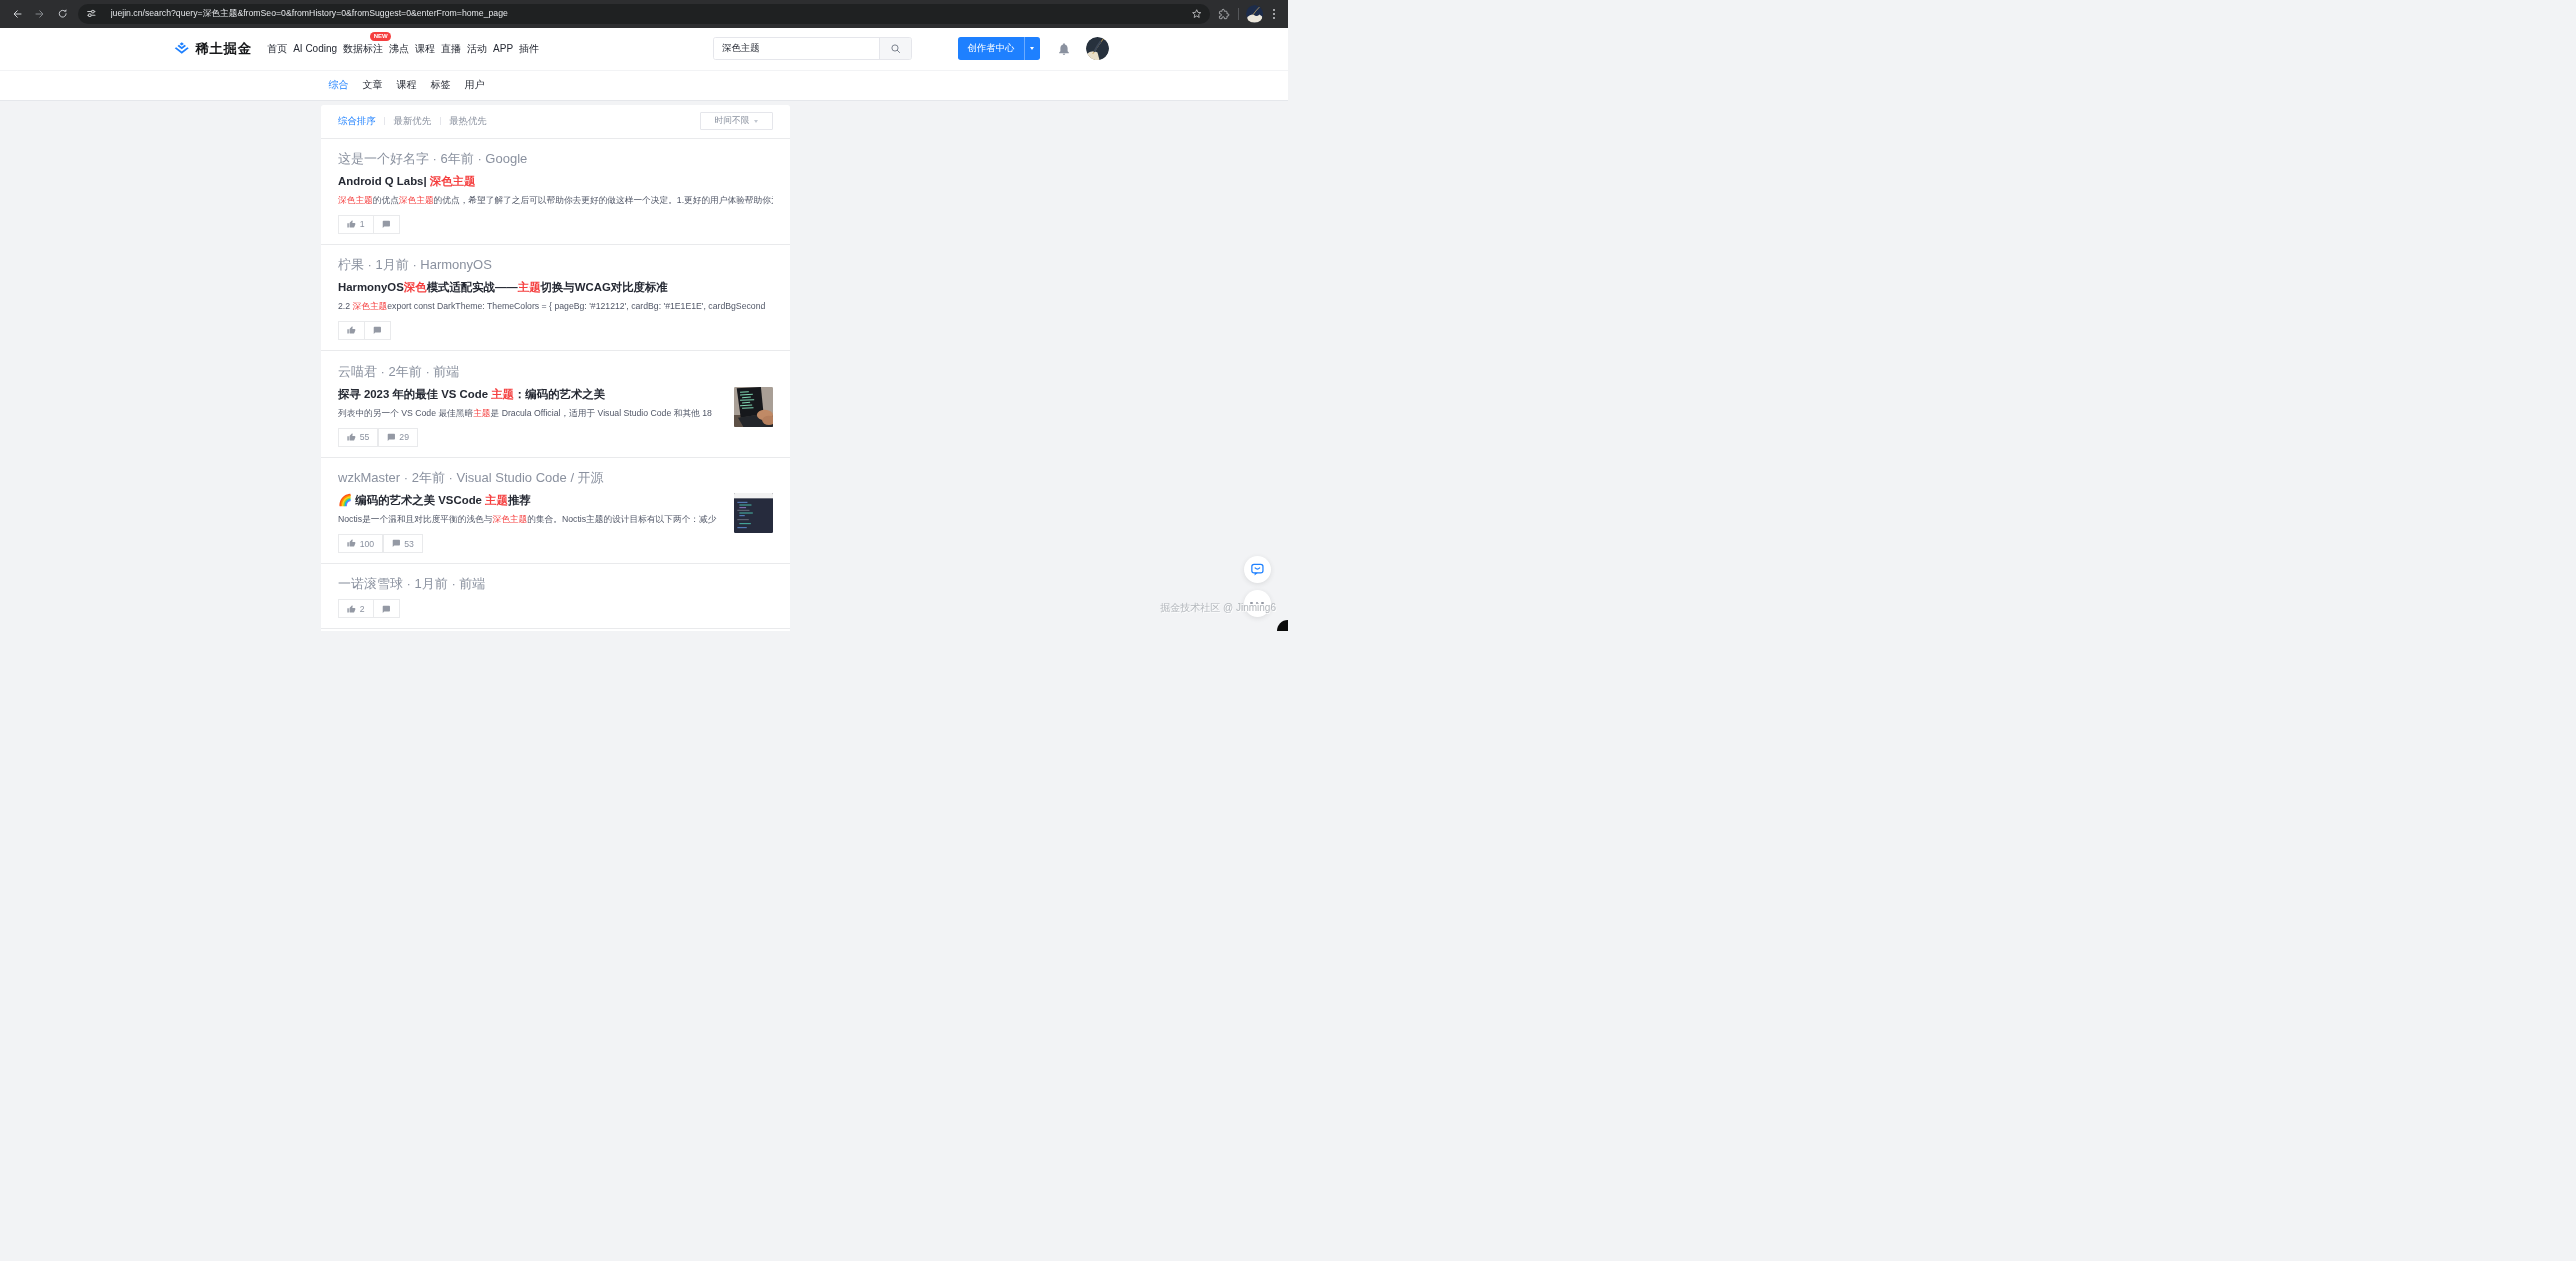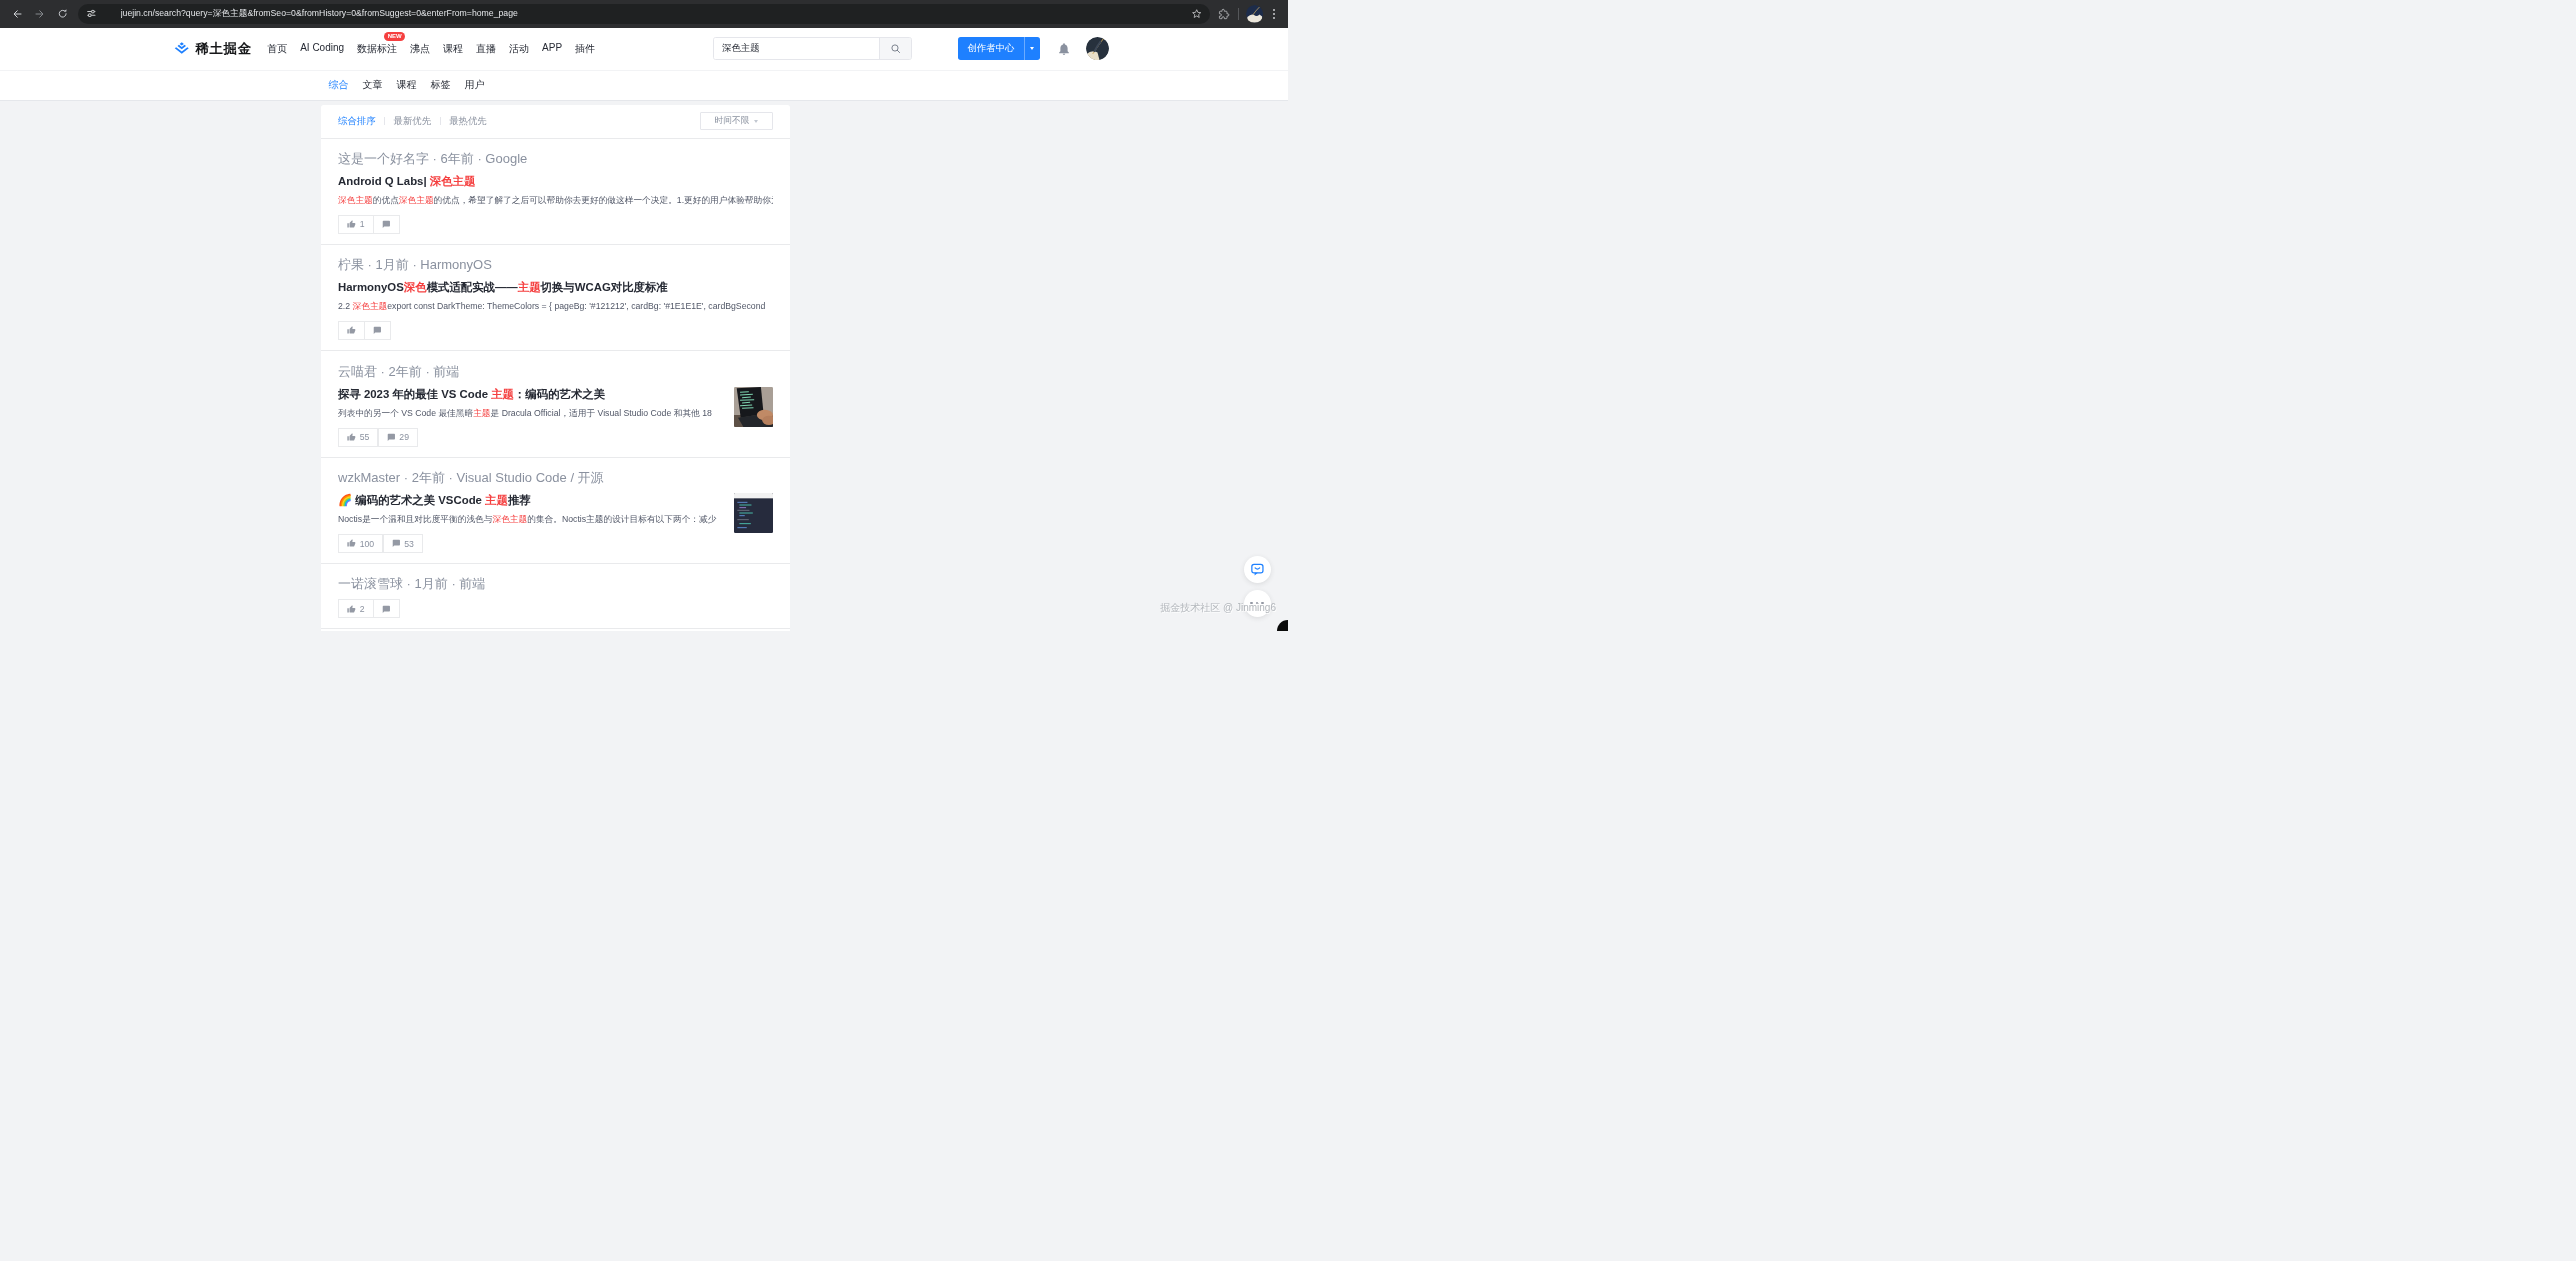--- a/index.html
+++ b/index.html
@@ -6,35 +6,35 @@
   html,body { width:1288px; height:631px; overflow:hidden;
     font-family:"Liberation Sans","DejaVu Sans",sans-serif; background:#f2f3f5; }
 
   
   .chrome { height:27.5px; background:#2d2e30; display:flex; align-items:center; padding:0 8px; }
   .chrome .navbtn { width:17.5px; height:17.5px; display:flex; align-items:center; justify-content:center;
     border-radius:50%; flex-shrink:0; cursor:pointer; }
   .chrome .navbtn + .navbtn { margin-left:5.4px; }
   .omnibox { flex:1; height:19.5px; background:#1f2122; border-radius:10px; margin:0 8px 0 6.7px;
     display:flex; align-items:center; padding:0 8px; min-width:0; }
-  .omnibox .url { color:#e4e6e9; font-size:8.7px; margin-left:24px; white-space:nowrap; overflow:hidden; }
+  .omnibox .url { color:#e4e6e9; font-size:8.7px; margin-left:14px; white-space:nowrap; overflow:hidden; }
   .omnibox .star { margin-left:auto; flex-shrink:0; }
   .chrome-right { display:flex; align-items:center; flex-shrink:0; }
   .chrome-sep { width:0.7px; height:12px; background:#55575a; margin:0 7.4px; }
   .chrome-avatar { width:17.5px; height:17.5px; border-radius:50%; overflow:hidden; }
   .kebab { display:flex; flex-direction:column; gap:2px; padding:4px 5.4px; margin-left:4px; cursor:pointer; }
   .kebab i { width:2px; height:2px; border-radius:50%; background:#c8cacc; display:block; }
 
   
   .site-header { height:43px; background:#fff; border-bottom:0.7px solid #f2f3f5; }
   .hd-inner { width:967px; height:100%; margin:0 auto; padding:0 19px 0 12px;
     display:flex; align-items:center; }
   .logo { display:flex; align-items:center; gap:5.4px; cursor:pointer; flex-shrink:0; }
   .logo-text { font-size:13.4px; font-weight:700; color:#17181a; letter-spacing:0.7px; }
-  .main-nav { display:flex; align-items:flex-start; gap:13px; margin-left:15.4px; }
+  .main-nav { display:flex; align-items:center; gap:6px; margin-left:15.4px; }
   .nav-item { position:relative; font-size:10px; color:#252933; cursor:pointer; white-space:nowrap; }
   .new-badge { position:absolute; top:-9.4px; right:-8px; background:#f53f3f; color:#fff;
     font-size:6px; font-weight:700; line-height:1; padding:1.3px 3.4px 1.3px; border-radius:5.4px; }
   .hd-right { margin-left:auto; display:flex; align-items:center; }
   .search-box { width:199px; height:23px; border:0.7px solid #e5e6eb; border-radius:2.7px;
     display:flex; align-items:stretch; overflow:hidden; background:#fff; }
   .search-box input { flex:1; border:none; outline:none; padding:0 8px; font-size:9.4px; color:#252933;
     font-family:inherit; }
   .search-btn { width:32px; background:#f5f6f8; border-left:0.7px solid #e5e6eb;
     display:flex; align-items:center; justify-content:center; cursor:pointer; }

